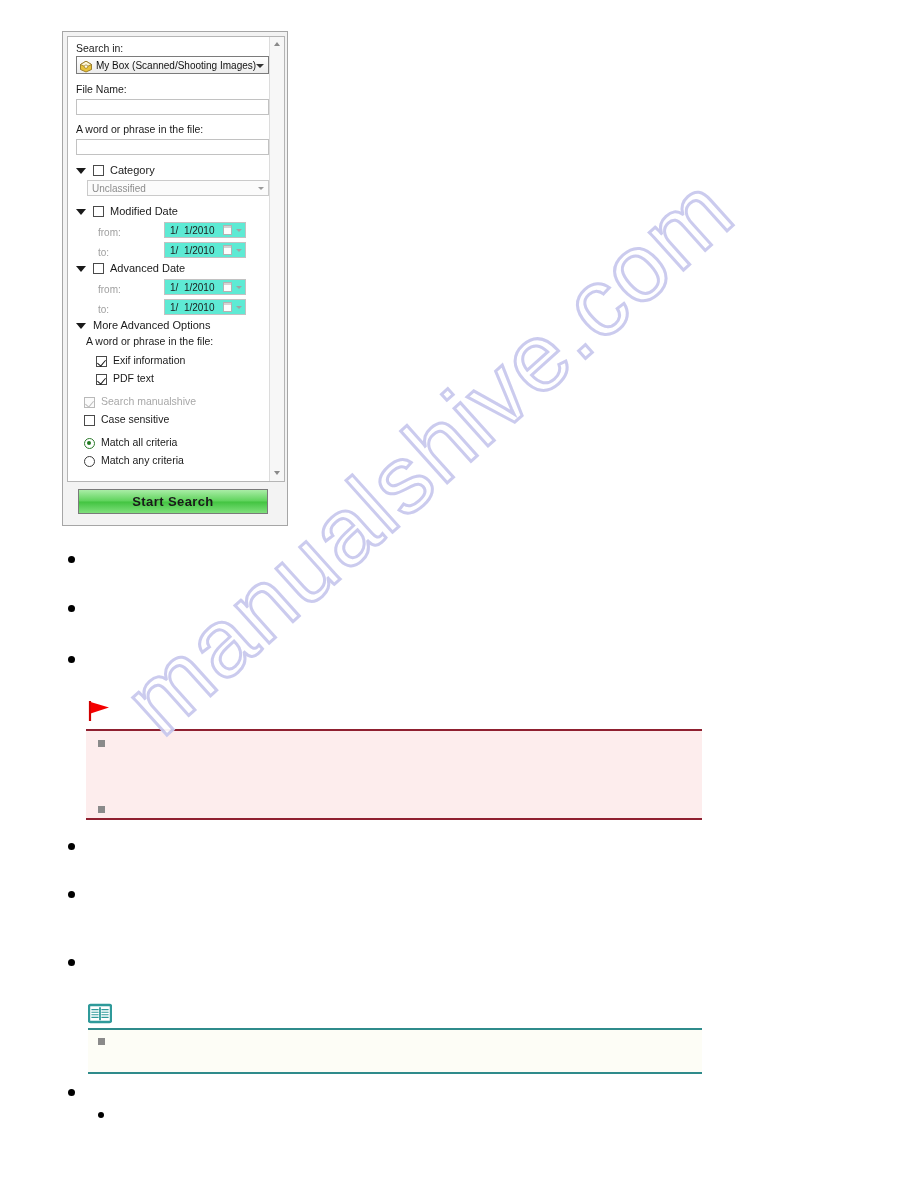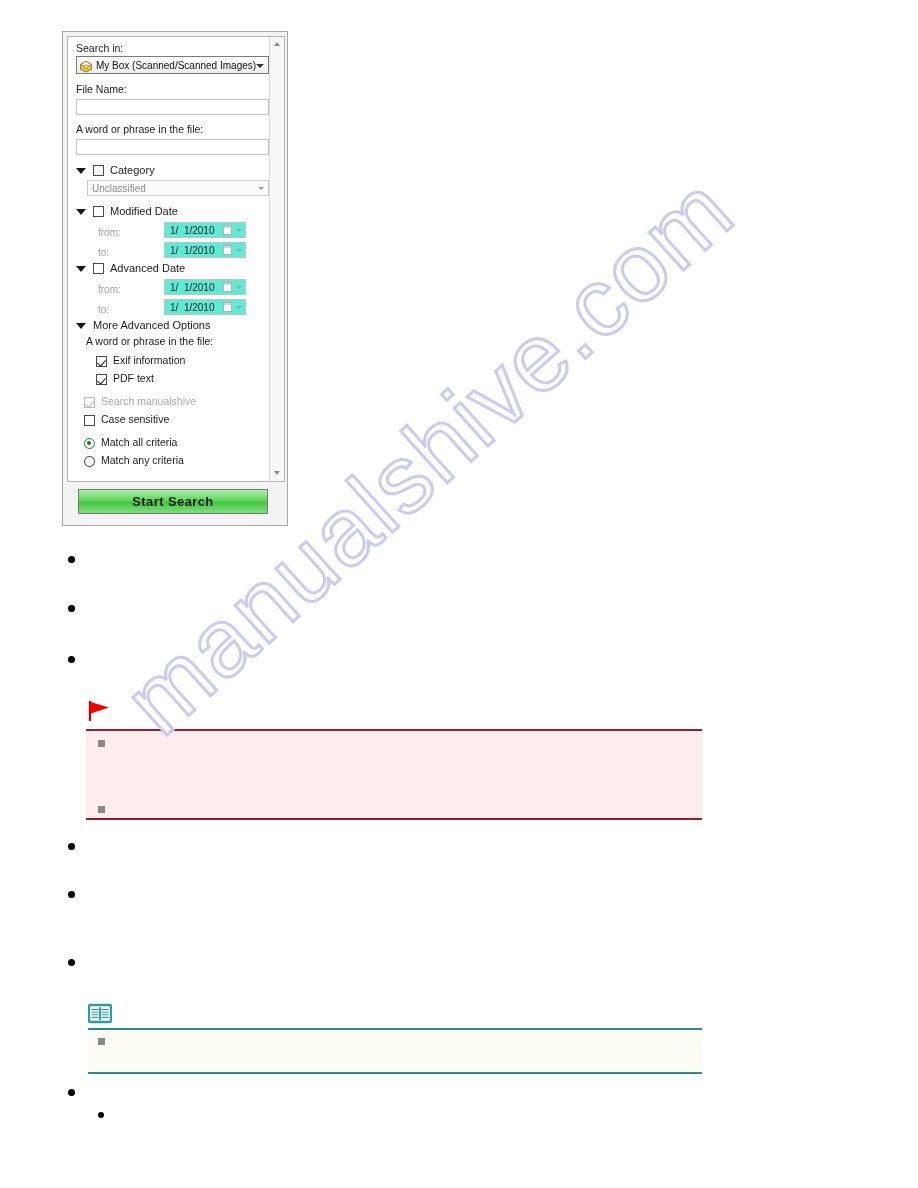--- a/index.html
+++ b/index.html
@@ -460,21 +460,21 @@
       
       <div class="fld-label">Search in:</div>
       <div class="combo-main">
         <span class="box-icon">
           <svg width="14" height="13" viewBox="0 0 14 13">
             <path d="M1.5 4.5 L7 1.2 L12.5 4.5 L12.5 9.5 L7 12 L1.5 9.5 Z" fill="#e8c23a" stroke="#8a6a12" stroke-width="0.8"></path>
             <path d="M1.5 4.5 L7 7 L12.5 4.5 L7 1.2 Z" fill="#fdf6d8" stroke="#8a6a12" stroke-width="0.7"></path>
             <circle cx="7" cy="6.6" r="1.7" fill="#fffbe8" stroke="#8a6a12" stroke-width="0.6"></circle>
           </svg>
         </span>
-        <span class="combo-text">My Box (Scanned/Scanned Images)</span>
+        <span class="combo-text">My Box (Scanned/Shooting Images)</span>
         <span class="combo-arrow"></span>
       </div>
 
       
       <div class="fld-label">File Name:</div>
       <input class="txtinput" type="text" value="" placeholder="" style="">
 
       
       <div class="fld-label">A word or phrase in the file:</div>
       <input class="txtinput" type="text" value="" placeholder="" style="">

